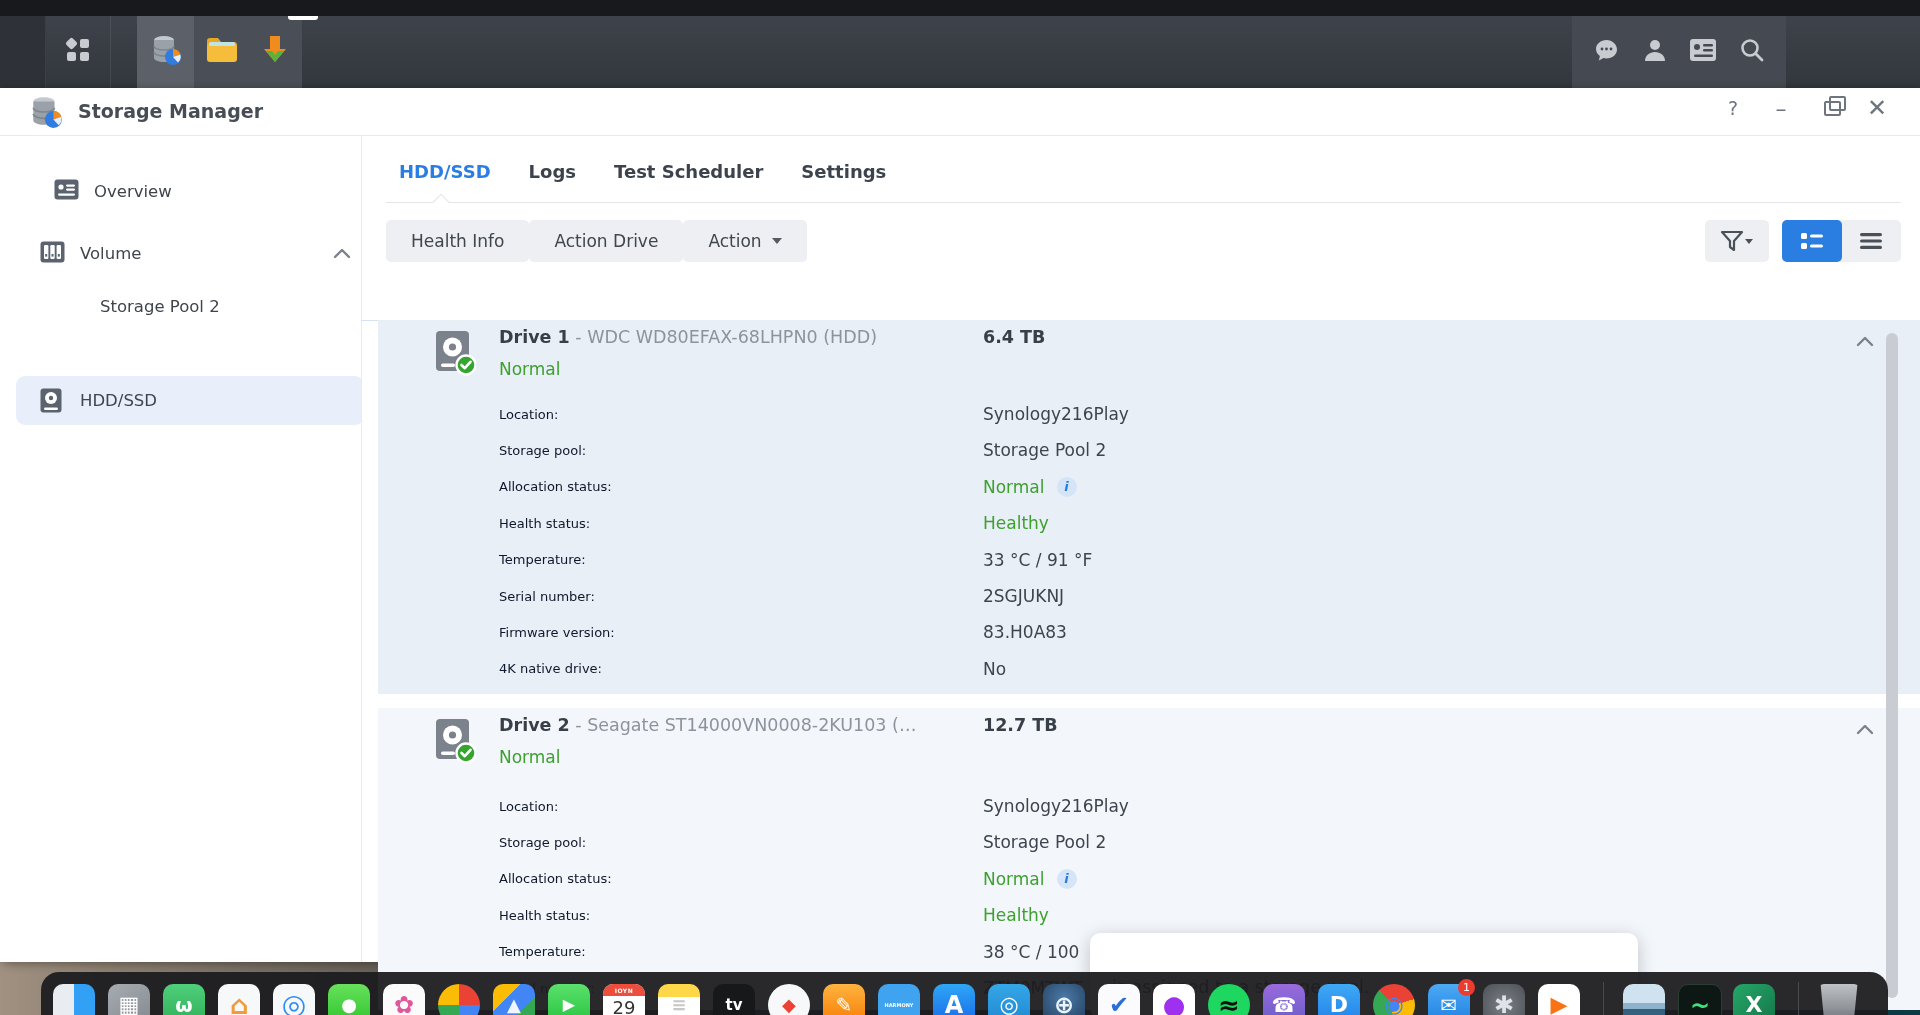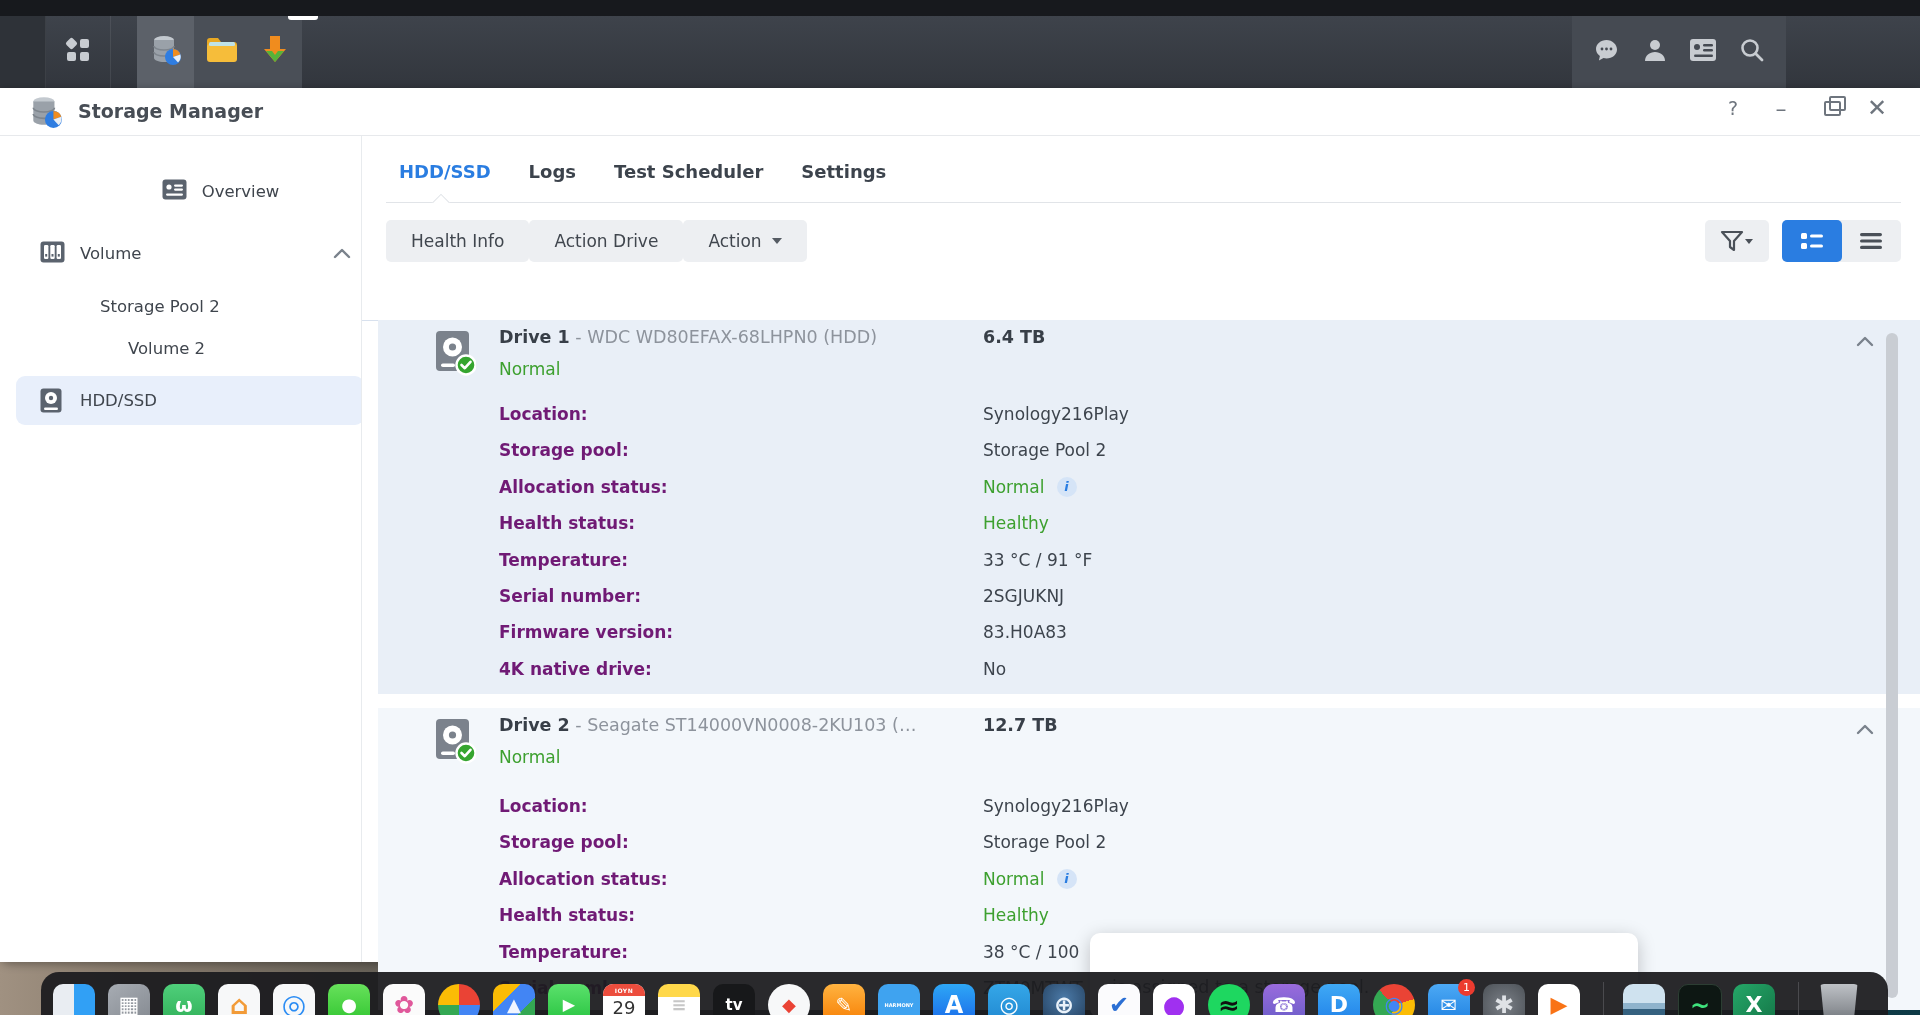--- a/index.html
+++ b/index.html
@@ -67,21 +67,21 @@
   .card-0{background:#e9eff7;}
   .card-1{background:#f3f7fb;}
   .drive-ico{left:56px;top:10px;}
   .drive-title{left:121px;top:7px;font-size:17.5px;white-space:nowrap;}
   .drive-name{font-weight:700;color:#383f48;}
   .drive-model{color:#8d939c;}
   .drive-size{left:605px;top:7px;font-size:17.5px;font-weight:600;color:#383f48;}
   .drive-status{left:121px;top:39px;font-size:17px;color:#3da02f;}
   .card-chevron{left:1478px;top:12px;cursor:pointer;}
   .detail-row{left:0;width:1400px;height:36px;display:flex;align-items:center;}
-  .detail-label{position:absolute;left:121px;font-size:17px;color:#701a75;font-weight:bold;}
+  .detail-label{position:absolute;left:121px;font-size:13px;color:#0f172a;}
   .detail-value{position:absolute;left:605px;font-size:17px;color:#3d444d;display:flex;align-items:center;white-space:nowrap;}
   .detail-value.green{color:#3da02f;}
   .info-badge{display:inline-flex;align-items:center;justify-content:center;width:20px;height:20px;margin-left:12px;border-radius:50%;background:#d5e4f7;color:#2a7de1;font-size:13px;font-weight:700;cursor:pointer;font-style:italic;}
 
   #scroll-thumb{left:1524px;top:197px;width:12px;height:665px;background:#c9cdd3;border-radius:6px;cursor:pointer;}
 
   #tooltip{left:728px;top:797px;width:548px;box-sizing:border-box;background:#fff;border-radius:10px;box-shadow:0 4px 18px rgba(0,0,0,.22);padding:17px 22px;font-size:17.5px;color:#3e454f;line-height:1.45;z-index:50;}
 
   
   #dock{left:41px;top:972px;width:1847px;height:80px;background:rgba(28,28,31,.94);border-radius:18px 18px 0 0;z-index:100;}
@@ -183,21 +183,21 @@
     <span id="ctl-help" class="win-ctl abs">?</span>
     <span id="ctl-min" class="win-ctl abs">–</span>
     <span id="ctl-restore" class="win-ctl abs">
         <span class="restore-glyph"></span>
       </span>
     <span id="ctl-close" class="win-ctl abs">✕</span>
     <div id="title-divider" class="abs"></div>
   </div>
 
   <div id="sidebar" class="abs">
-      <div class="side-item abs" style="top: 31px; height: 48px; padding-left: 40px; justify-content: center;">
+      <div class="side-item abs" style="top: 31px; height: 48px; padding-left: 54px;">
         <span class="side-ico">
           <svg width="25" height="21" viewBox="0 0 25 21">
             <rect x="0.5" y="0.5" width="24" height="20" rx="3" fill="#5b636e"></rect>
             <circle cx="7" cy="8" r="2.6" fill="#fff"></circle>
             <rect x="12" y="5.5" width="9" height="2.2" rx="1.1" fill="#fff"></rect>
             <rect x="12" y="9.5" width="9" height="2.2" rx="1.1" fill="#fff"></rect>
             <rect x="4" y="14.5" width="17" height="2.2" rx="1.1" fill="#fff"></rect>
           </svg>
         </span>
         <span class="lbl">Overview</span>
@@ -214,23 +214,20 @@
             <rect x="17.8" y="13" width="2" height="2.6" fill="#5b636e"></rect>
           </svg>
         </span>
         <span class="lbl">Volume</span>
         <span class="side-chevron"><svg width="18" height="11" viewBox="0 0 18 11">
             <polyline points="2,9 9,2 16,9" fill="none" stroke="#7a828c" stroke-width="2.4" stroke-linecap="round" stroke-linejoin="round"></polyline>
           </svg></span>
       </div>
       <div class="side-item abs" style="top: 149px; height: 42px; padding-left: 100px;">
         <span class="lbl">Storage Pool 2</span>
-      </div>
-      <div class="side-item abs" style="top: 191px; height: 42px; padding-left: 128px;">
-        <span class="lbl">Volume 2</span>
       </div>
       <div class="side-item abs selected" style="top: 240px; height: 49px; padding-left: 24px;">
         <span class="side-ico">
           <svg width="22" height="25" viewBox="0 0 22 25">
             <rect x="0.5" y="0.5" width="21" height="24" rx="3" fill="#5b636e"></rect>
             <circle cx="11" cy="10" r="6" fill="#fff"></circle>
             <circle cx="11" cy="10" r="2.2" fill="#5b636e"></circle>
             <rect x="4" y="19.5" width="14" height="2.4" rx="1.2" fill="#fff"></rect>
           </svg>
         </span>

